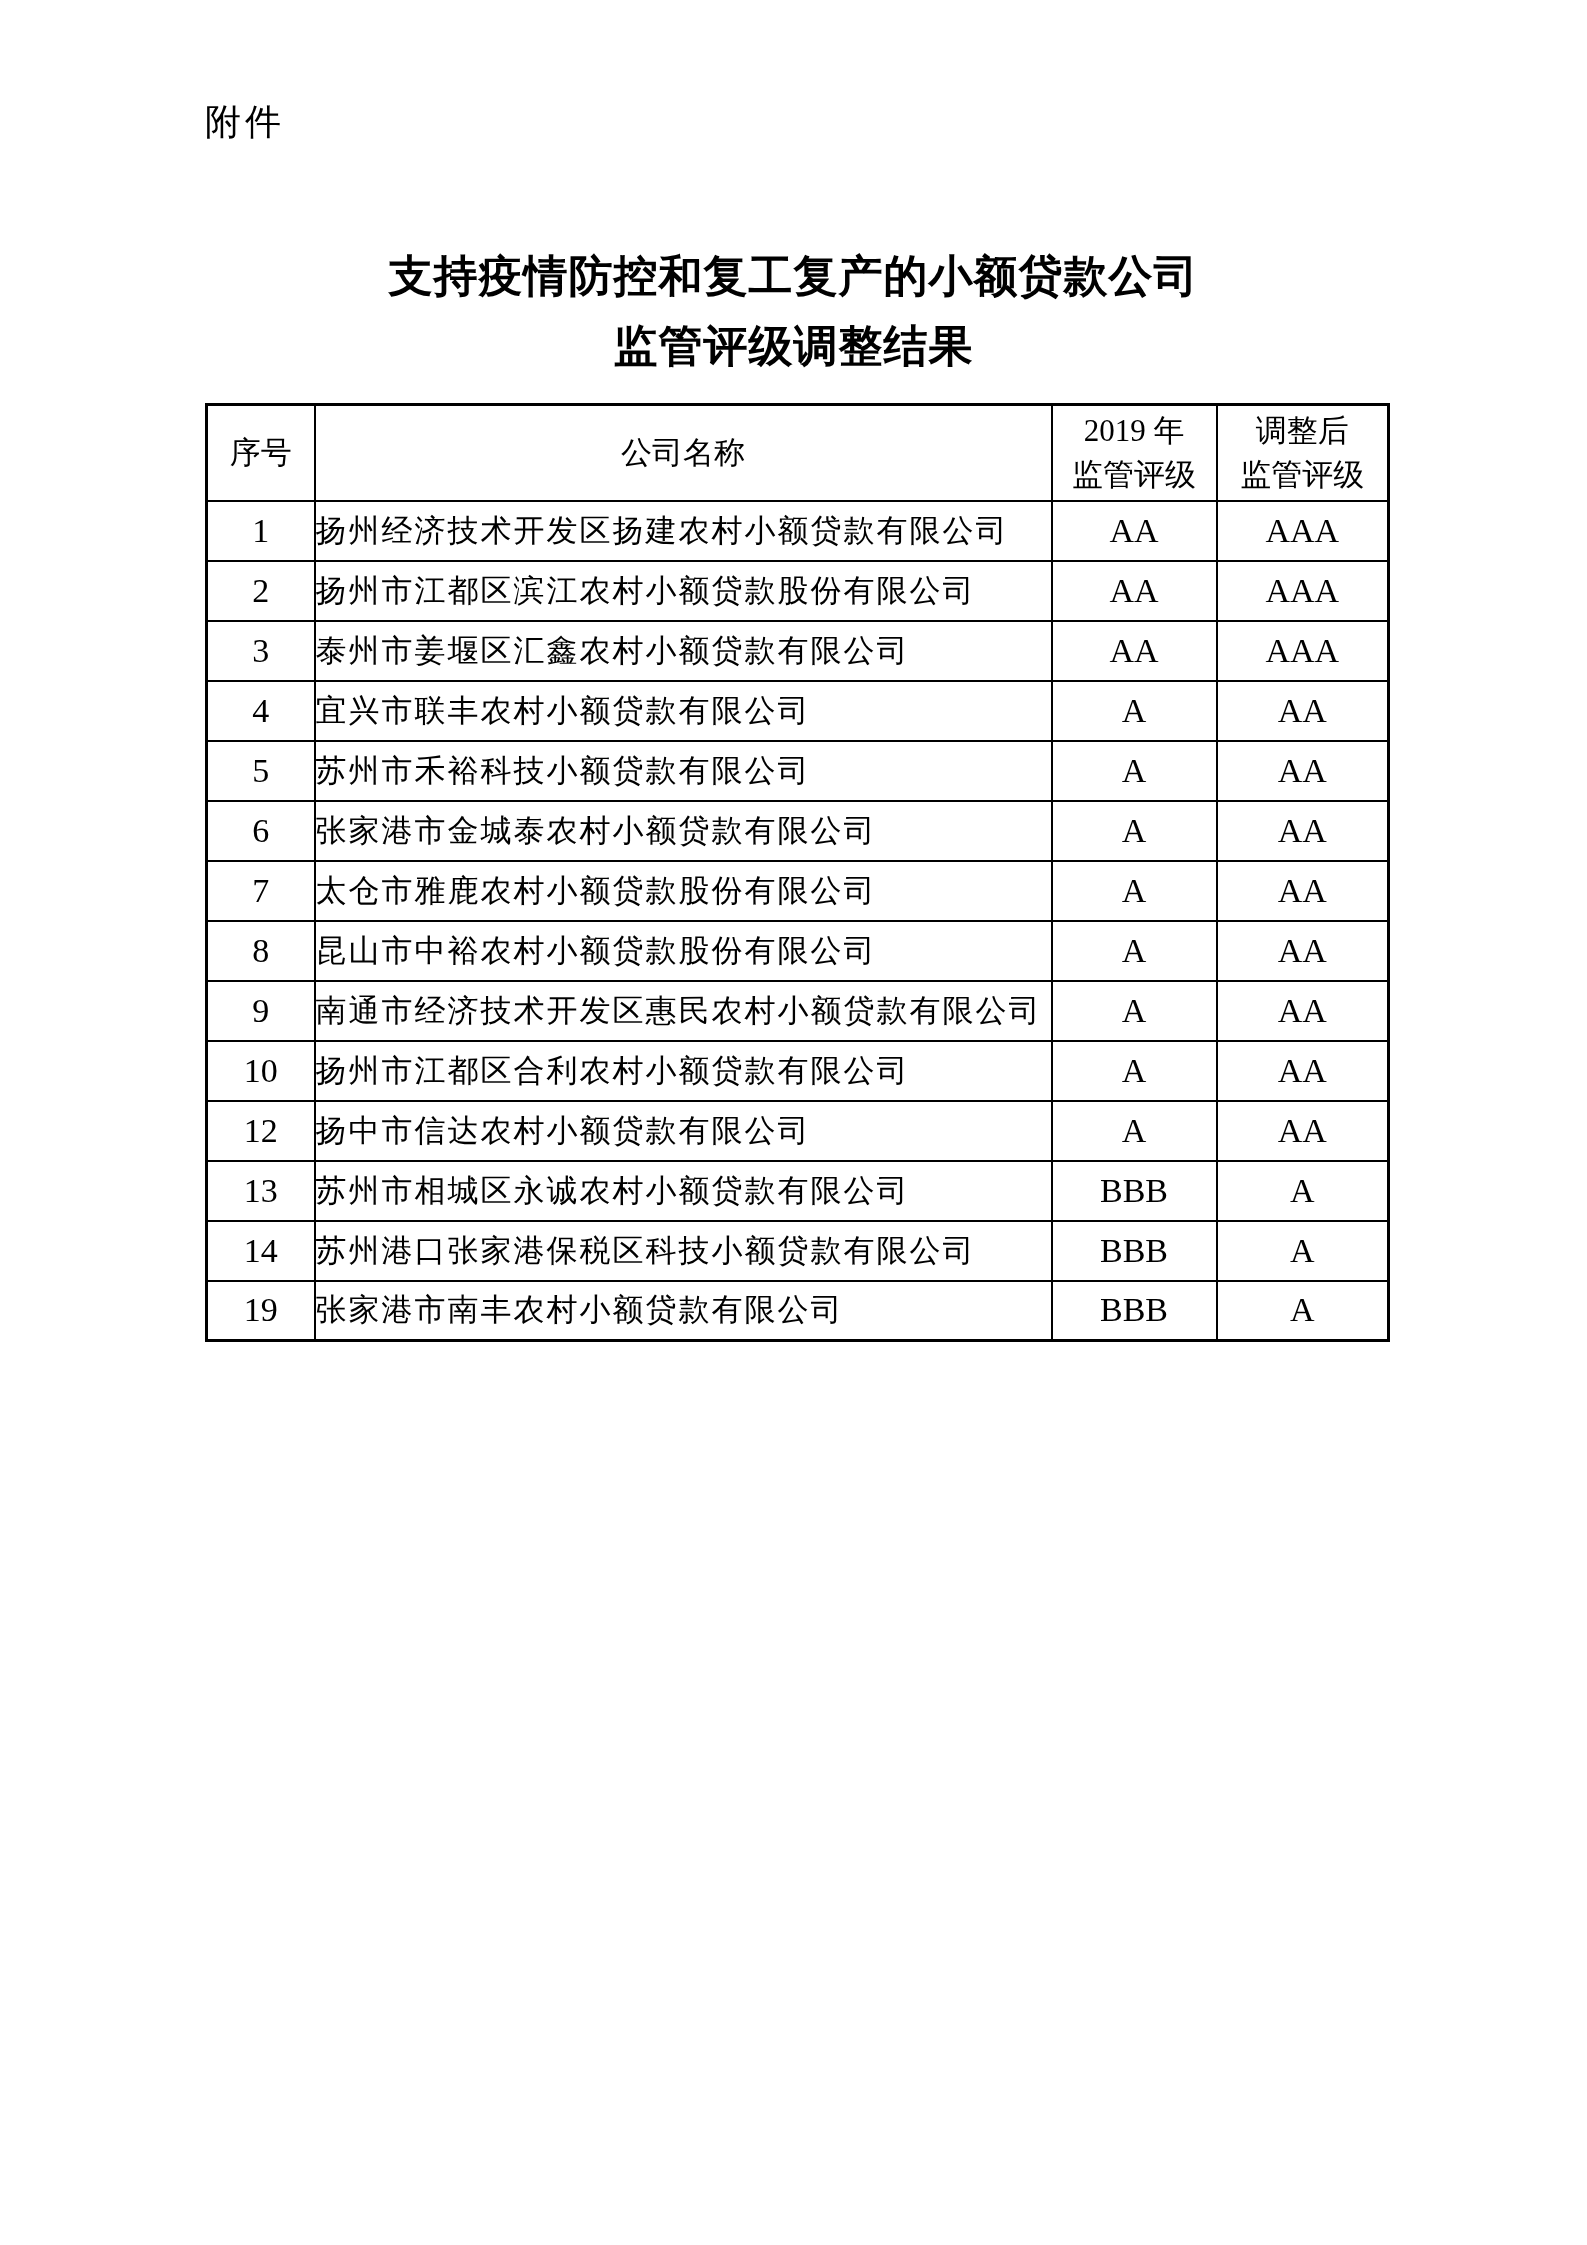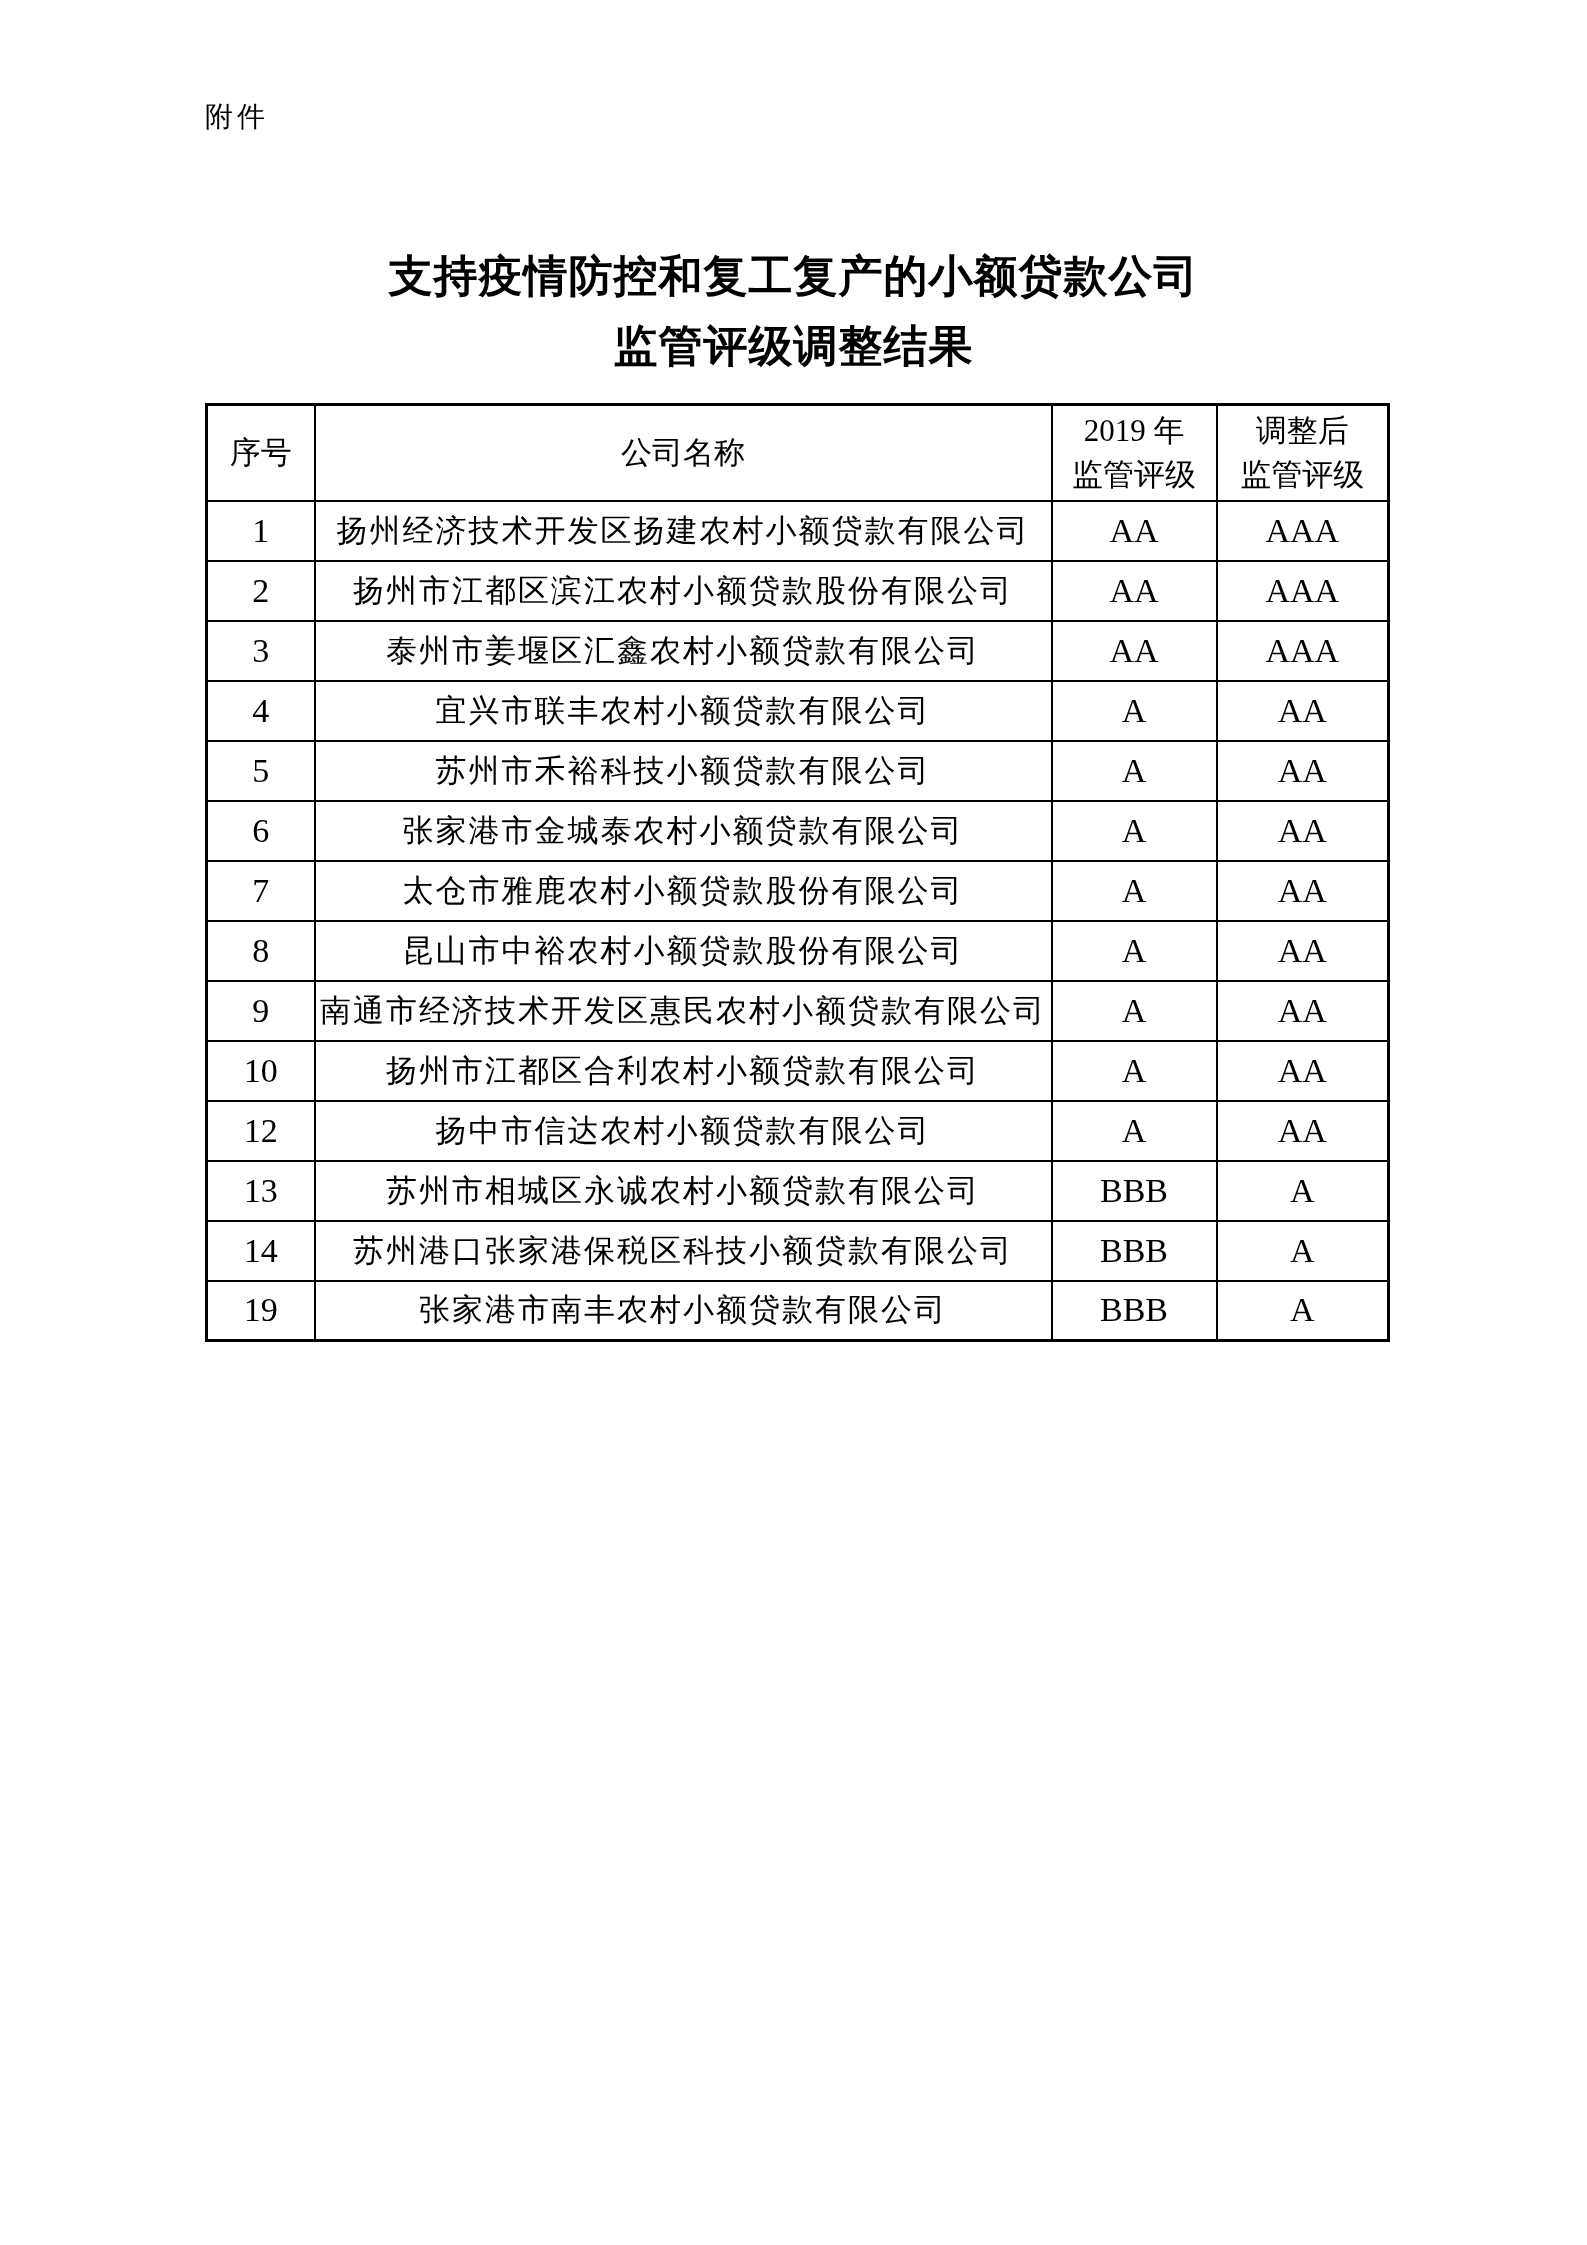--- a/index.html
+++ b/index.html
@@ -11,21 +11,21 @@
     width: 1587px;
     height: 2245px;
     position: relative;
     font-family: "Liberation Serif", serif;
     color: #000000;
   }
   .attachment-label {
     position: absolute;
     left: 205px;
     top: 98px;
-    font-size: 28px;
+    font-size: 36px;
     font-family: Liberation Serif, serif;
     font-weight: 500;
     letter-spacing: 4px;
   }
   .doc-title {
     position: absolute;
     left: 0;
     top: 252px;
     width: 100%;
     text-align: center;
@@ -65,21 +65,21 @@
     font-family: "Liberation Serif", serif;
   }
   .h-two-line .hl { display: block; line-height: 44px; }
   .c-no {
     text-align: center;
     vertical-align: middle;
     font-size: 34px;
     padding-top: 8px;
   }
   .c-name {
-    text-align: center;
+    text-align: left;
     vertical-align: middle;
     font-size: 31px;
     letter-spacing: 2px;
     padding-left: 18px;
     padding-right: 6px;
     padding-bottom: 10px;
     white-space: nowrap;
   }
   .c-rate {
     text-align: center;

